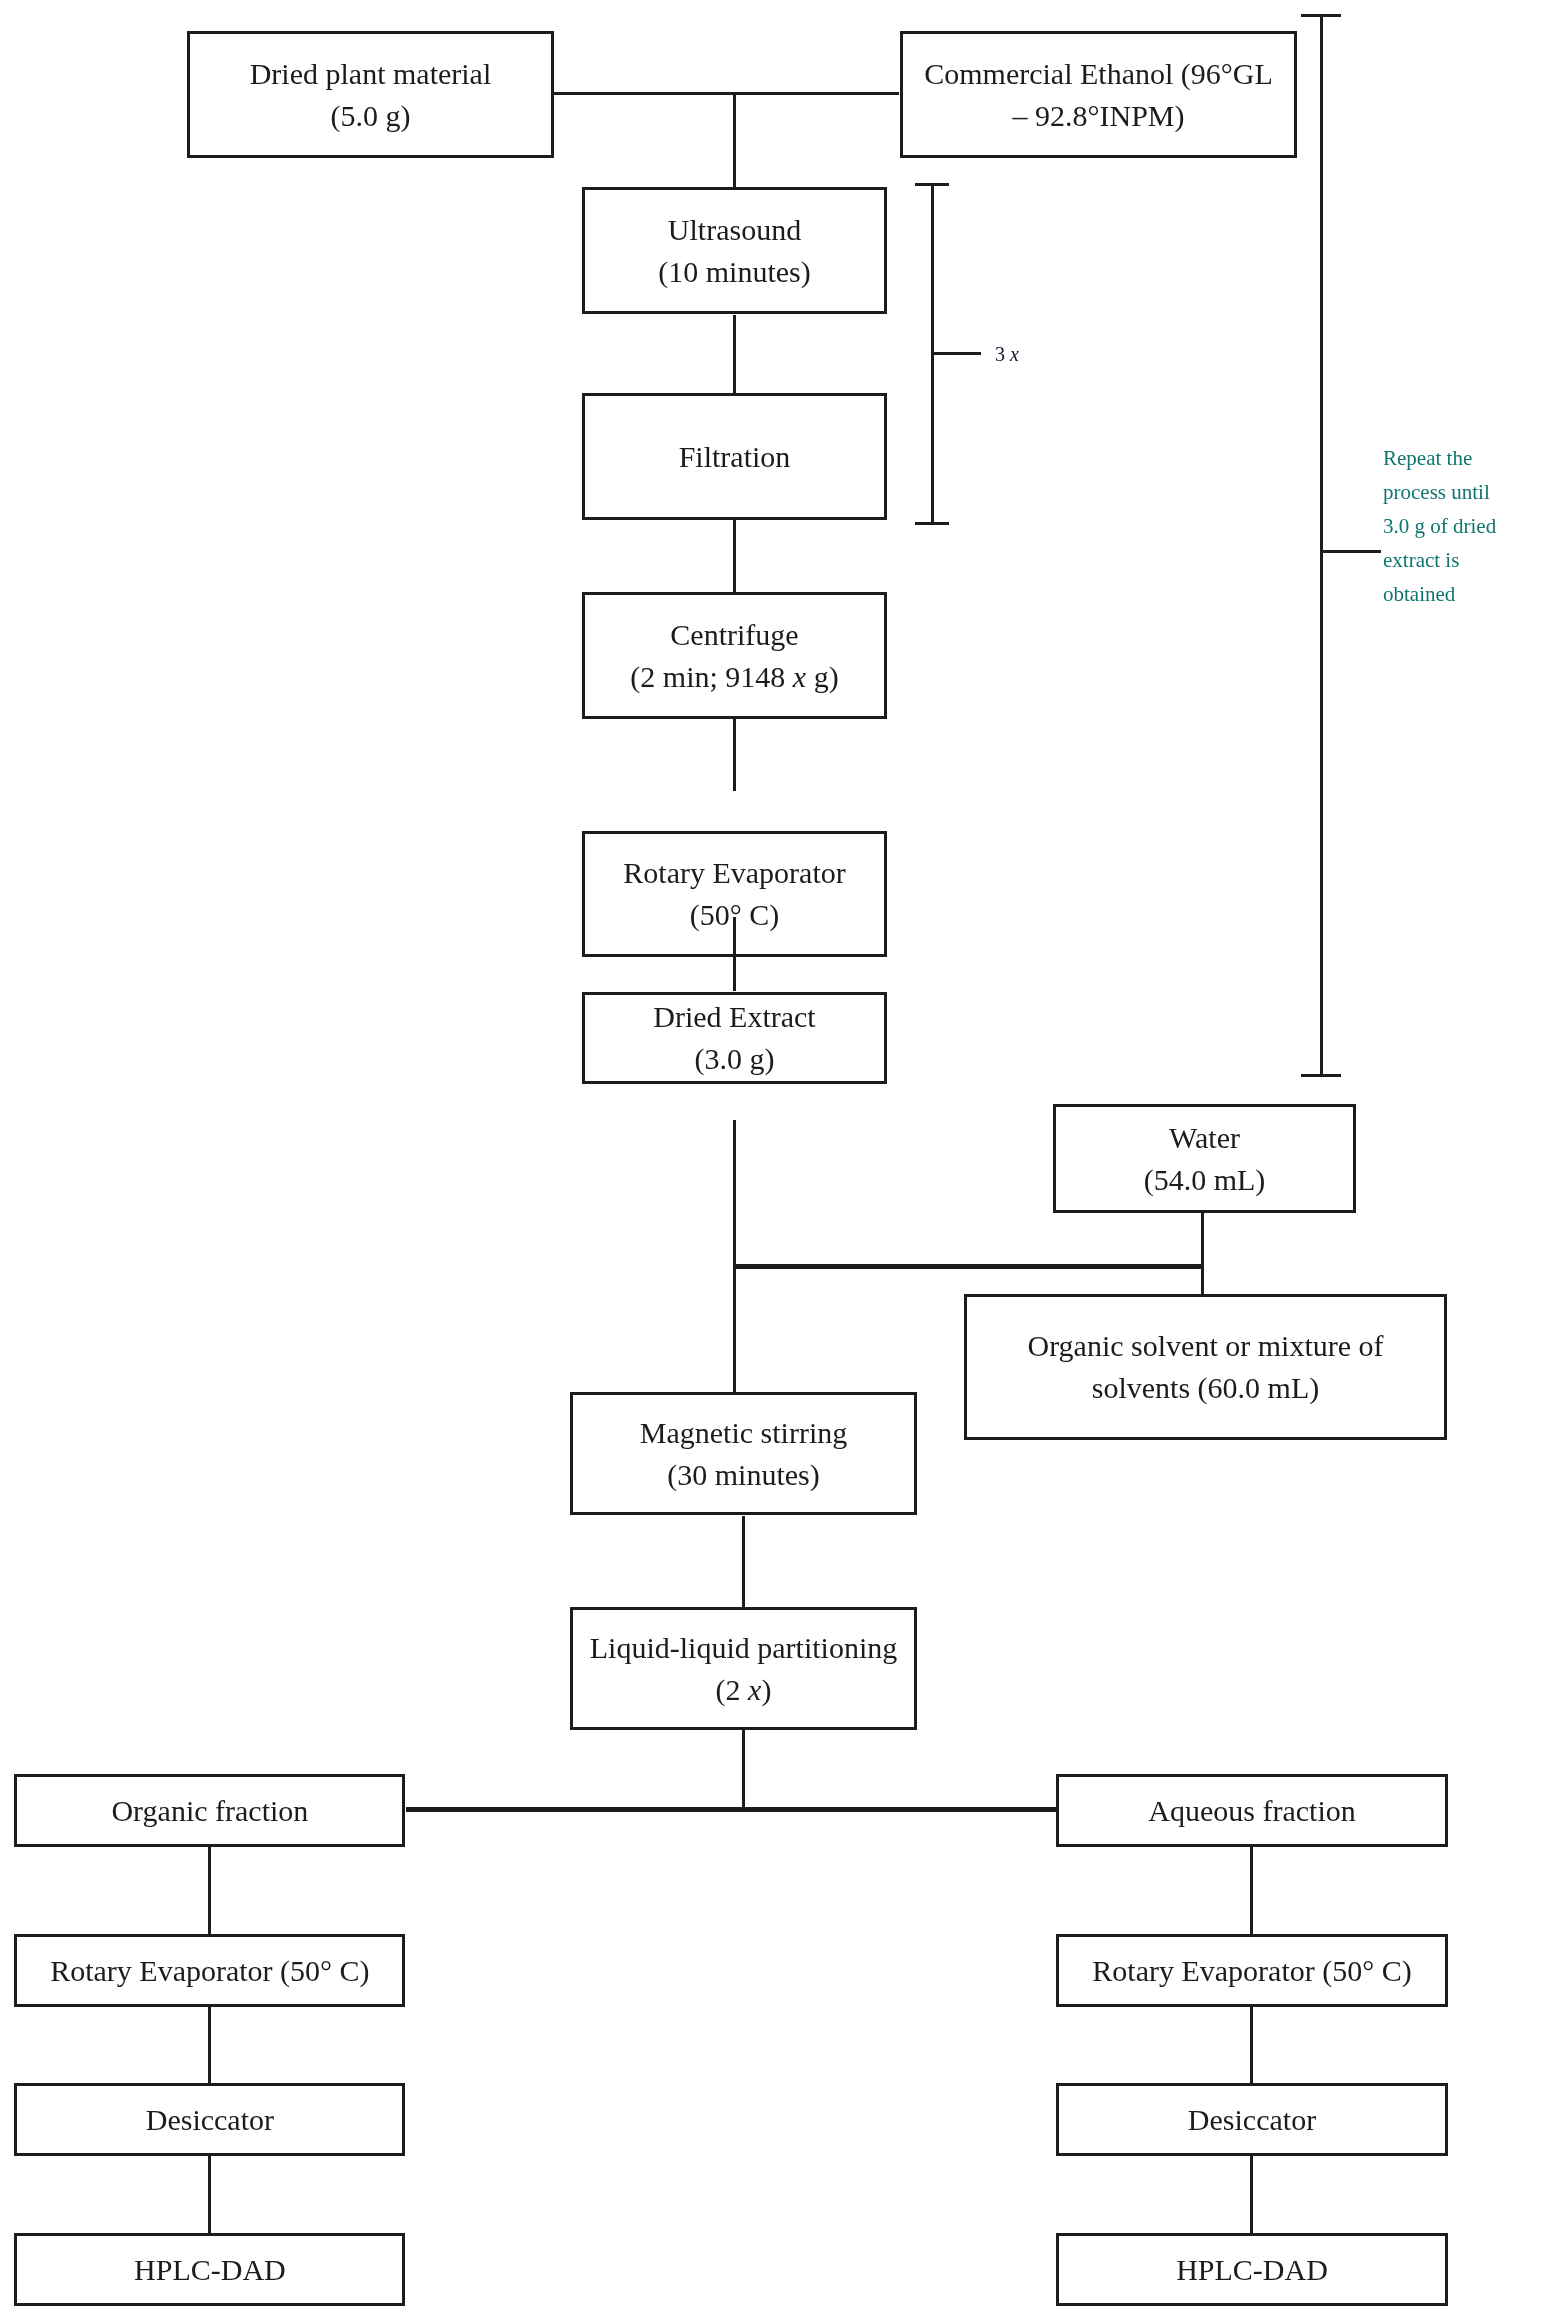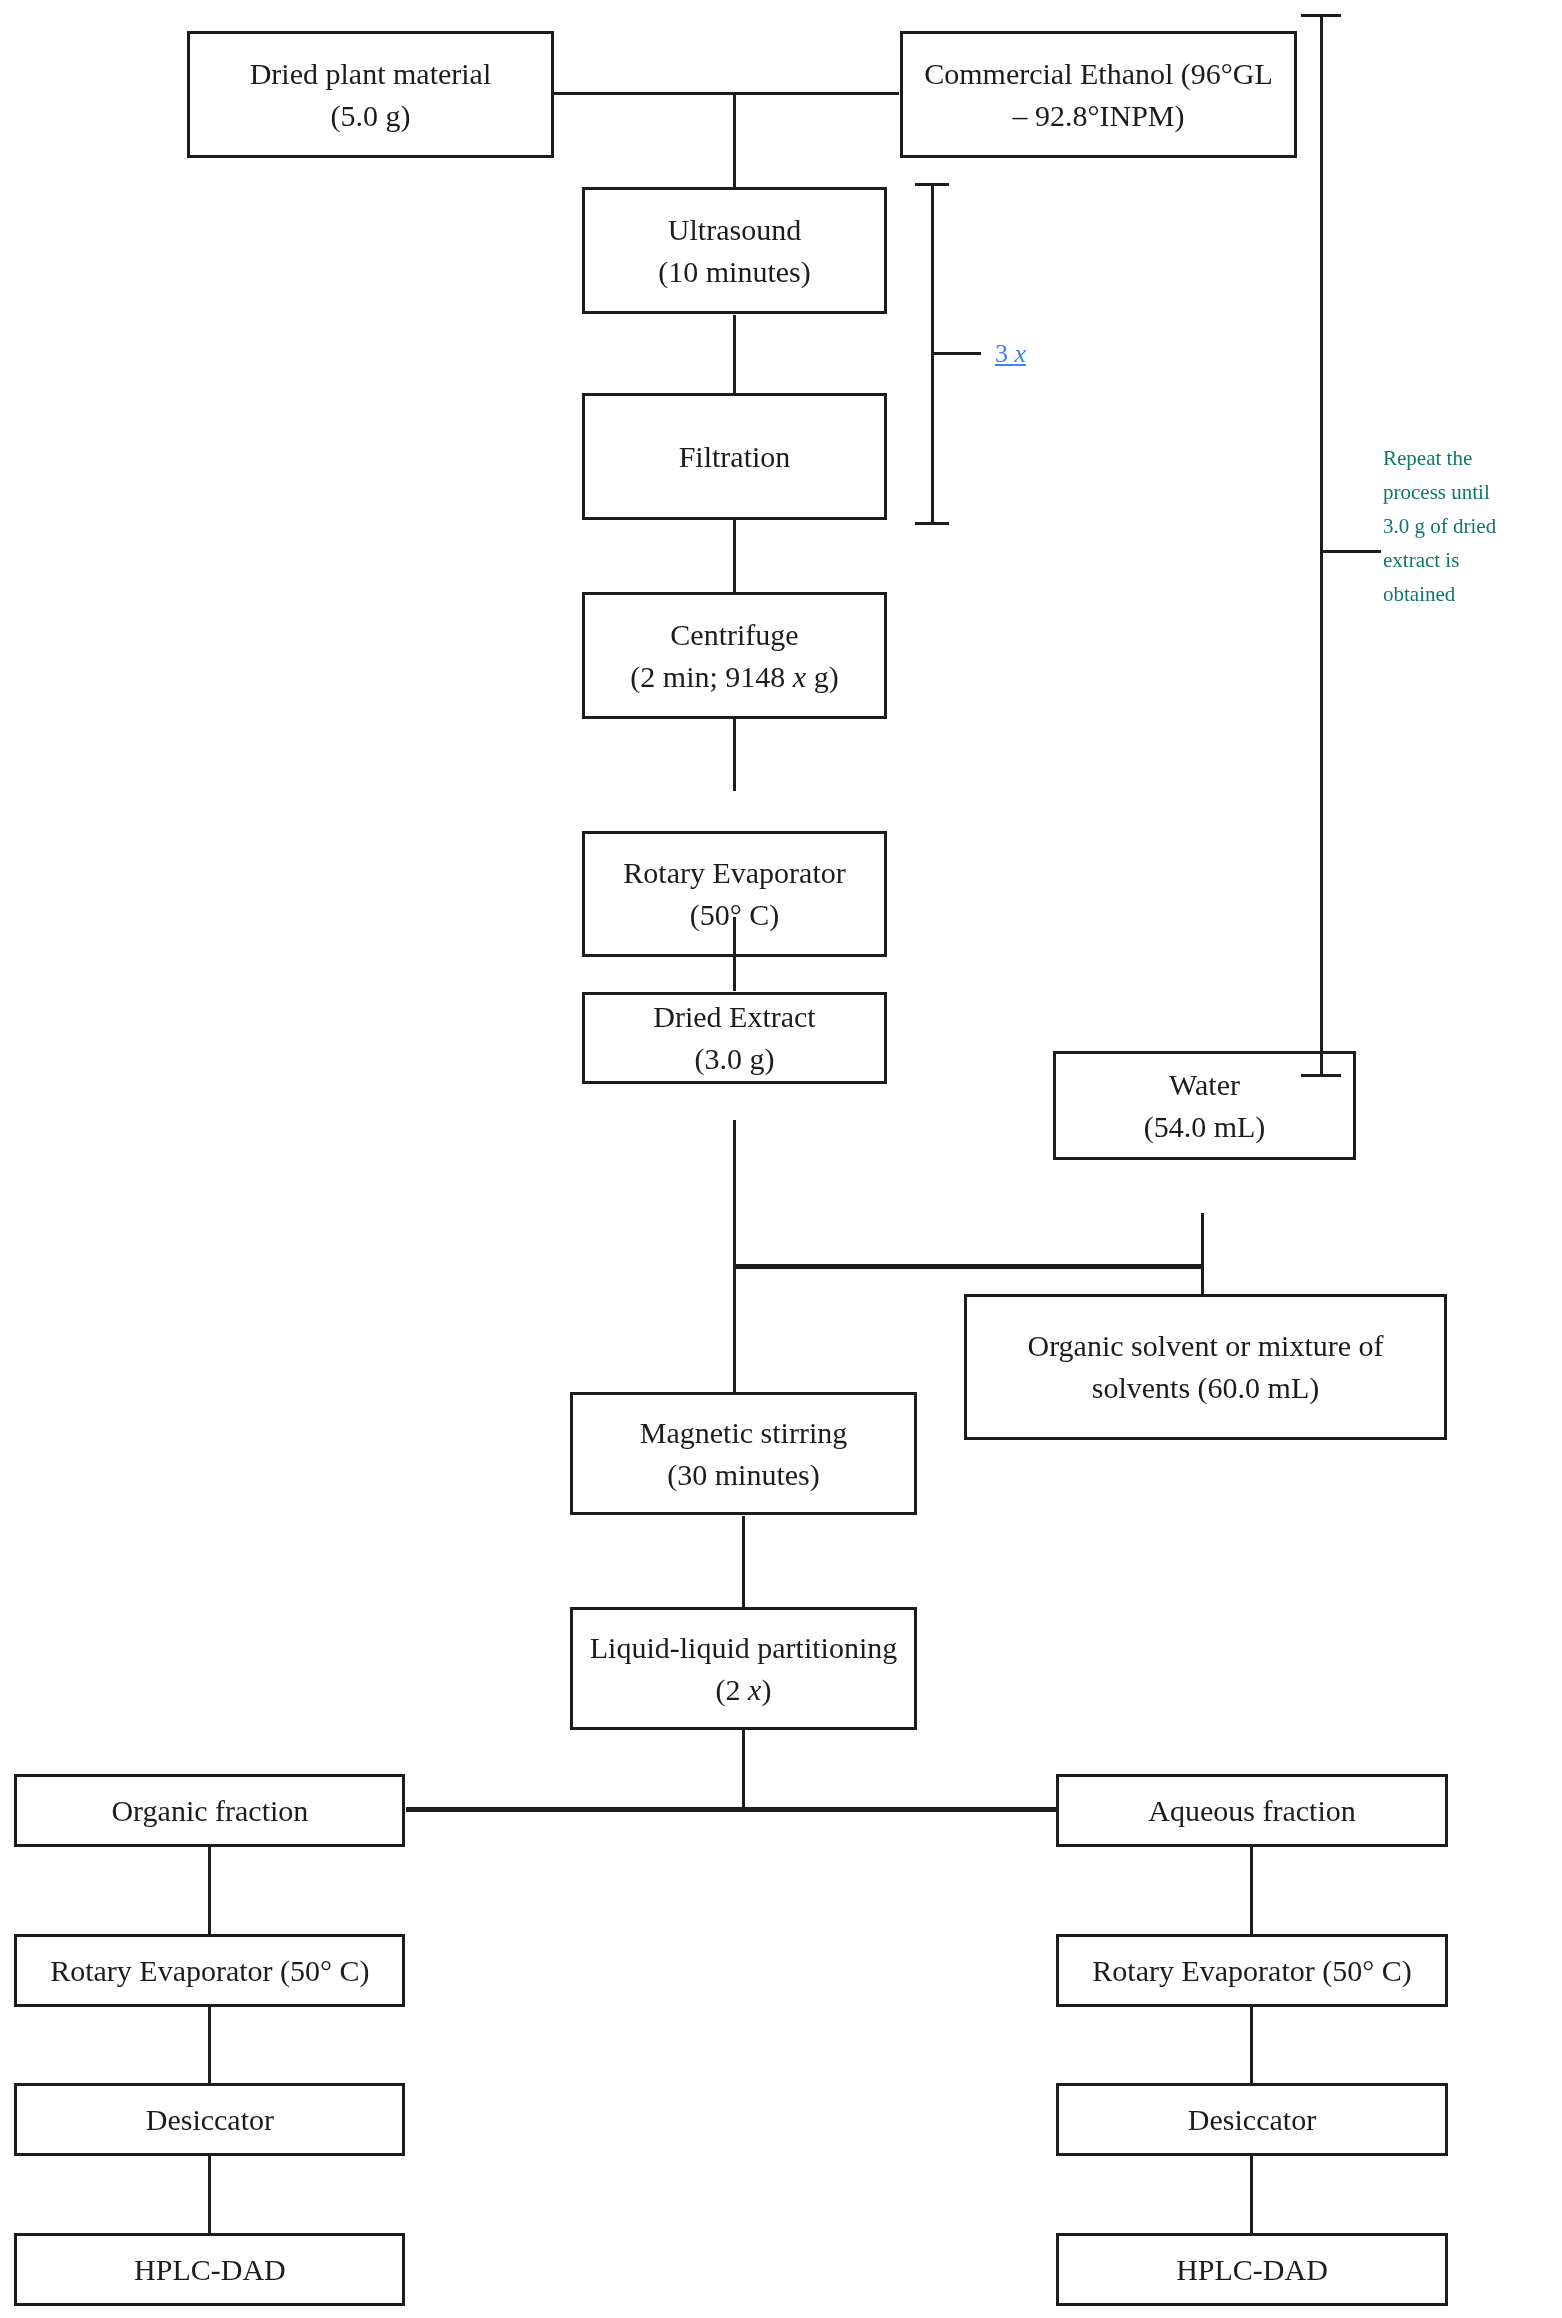--- a/index.html
+++ b/index.html
@@ -35,25 +35,24 @@
   }
   .note {
     position: absolute;
     color: #0f766e;
     font-size: 21px;
     line-height: 34px;
     text-align: left;
   }
   .loop-label {
     position: absolute;
-    color: #3b82f6;
-    font-size: 26px;
+    color: #0f172a;
+    font-size: 20px;
     line-height: 30px;
     white-space: nowrap;
-    text-decoration: underline;
   }
   i { font-style: italic; }
 </style>
 </head>
 <body>
 
 <div id="canvas">
 
   <div class="box" style="left:187px;  top:31px;   width:367px; height:127px;">
       <div class="ln">Dried plant material</div>
@@ -82,21 +81,21 @@
   <div class="box" style="left:582px; top:791px; width:305px; height:126px;margin-top:40px;">
       <div class="ln">Rotary Evaporator</div>
       <div class="ln">(50° C)</div>
     </div>
 
   <div class="box" style="left:582px; top:992px; width:305px; height:92px;">
       <div class="ln">Dried Extract</div>
       <div class="ln">(3.0 g)</div>
     </div>
 
-  <div class="box" style="left:1053px; top:1051px; width:303px; height:109px;align-items:center;">
+  <div class="box" style="left:1053px; top:1104px; width:303px; height:109px;align-items:center;">
       <div class="ln">Water</div>
       <div class="ln">(54.0 mL)</div>
     </div>
 
   <div class="box" style="left:964px; top:1294px; width:483px; height:146px;">
       <div class="ln">Organic solvent or mixture of</div>
       <div class="ln">solvents (60.0 mL)</div>
     </div>
 
   <div class="box" style="left:570px; top:1392px; width:347px; height:123px;">

